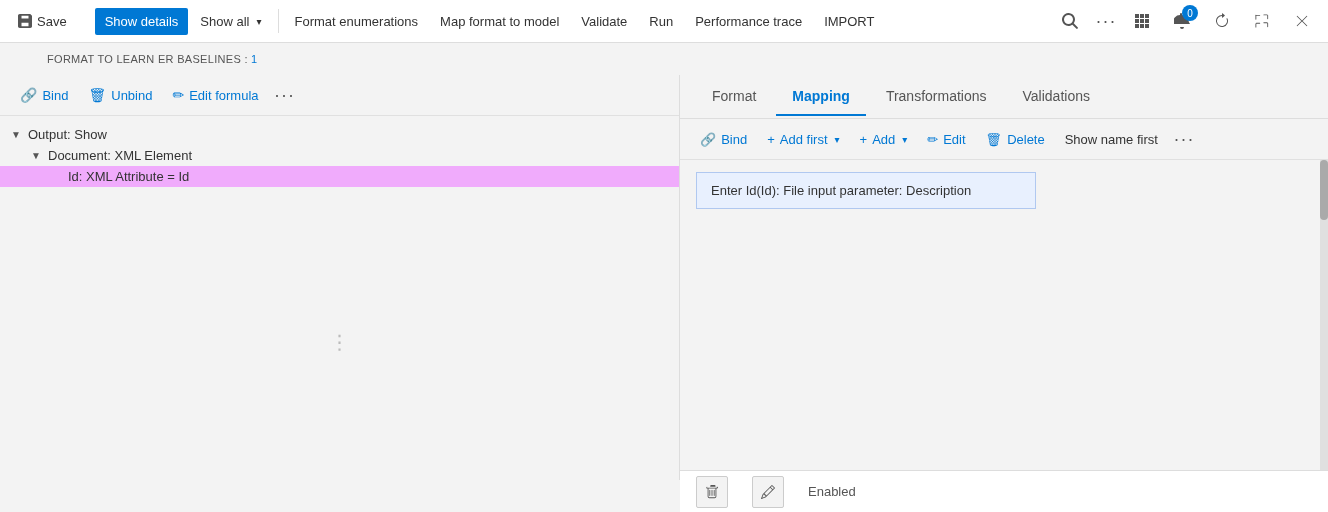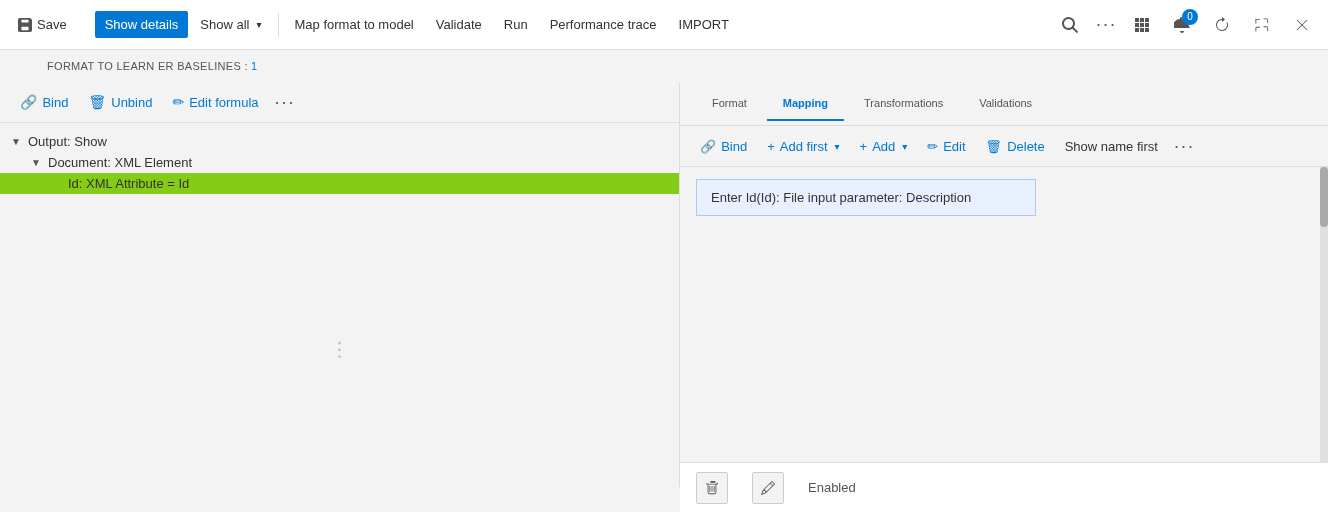--- a/index.html
+++ b/index.html
@@ -4,21 +4,21 @@
   <style>
     * { box-sizing: border-box; margin: 0; padding: 0; }
     body { font-family: 'Segoe UI', Arial, sans-serif; font-size: 13px; background: #f3f3f3; color: #333; width: 1328px; height: 512px; overflow: hidden; }
 
     
     .toolbar {
       display: flex;
       align-items: center;
       background: #fff;
       border-bottom: 1px solid #ddd;
-      height: 50px;
+      height: 43px;
       padding: 0 8px;
       gap: 2px;
     }
     .toolbar-btn {
       display: flex;
       align-items: center;
       gap: 5px;
       padding: 6px 10px;
       border: none;
       background: transparent;
@@ -133,21 +133,21 @@
       overflow-y: auto;
     }
 
     .tree-item {
       display: flex;
       align-items: center;
       padding: 3px 8px;
       cursor: pointer;
       gap: 4px;
     }
-    .tree-item.selected { background: #84cc16; }
+    .tree-item.selected { background: #f0abfc; }
     .tree-item .toggle { width: 16px; display: flex; align-items: center; justify-content: center; color: #555; font-size: 10px; }
     .tree-item.level-1 { padding-left: 8px; }
     .tree-item.level-2 { padding-left: 28px; }
     .tree-item.level-3 { padding-left: 48px; }
 
     
     .right-panel {
       flex: 1;
       display: flex;
       flex-direction: column;
@@ -158,21 +158,21 @@
       display: flex;
       align-items: center;
       padding: 0 16px;
       border-bottom: 1px solid #ddd;
       background: #f3f3f3;
       height: 44px;
     }
     .tab {
       padding: 10px 16px;
       cursor: pointer;
-      font-size: 11px;
+      font-size: 14px;
       color: #555;
       border-bottom: 2px solid transparent;
       margin-right: 4px;
     }
     .tab.active { color: #0078d4; border-bottom: 2px solid #0078d4; font-weight: 600; }
 
     .right-toolbar {
       display: flex;
       align-items: center;
       padding: 6px 12px;
@@ -226,21 +226,21 @@
       border-radius: 4px;
     }
 
     
     .bottom-bar {
       display: flex;
       align-items: center;
       padding: 6px 16px;
       background: #fff;
       border-top: 1px solid #ddd;
-      height: 50px;
+      height: 42px;
       gap: 24px;
       position: absolute;
       bottom: 0;
       left: 680px;
       right: 0;
     }
     .bottom-icon-btn {
       width: 32px;
       height: 32px;
       border: 1px solid #ccc;
@@ -288,20 +288,23 @@
     <span>Show details</span>
   </button>
 
   <button class="toolbar-btn">
     <span>Show all</span>
     <span class="chevron">▾</span>
   </button>
 
   <div class="toolbar-separator"></div>
 
+  <button class="toolbar-btn">
+    <span>Format enumerations</span>
+  </button>
 
   <button class="toolbar-btn">
     <span>Map format to model</span>
   </button>
 
   <button class="toolbar-btn">
     <span>Validate</span>
   </button>
 
   <button class="toolbar-btn">

